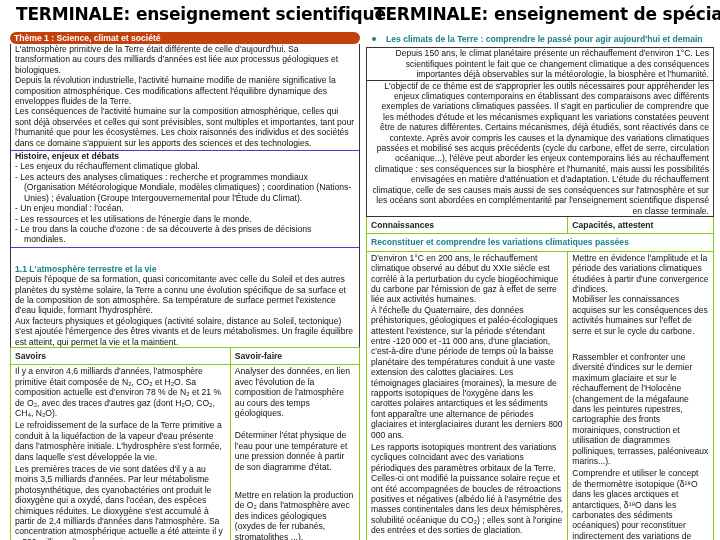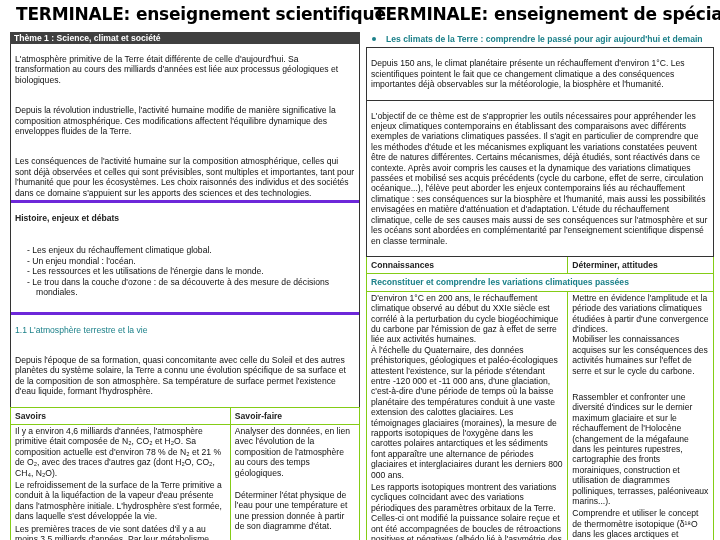--- a/index.html
+++ b/index.html
@@ -5,63 +5,65 @@
   html, body { margin:0; padding:0; background:#ffffff; }
   body { width:720px; height:540px; position:relative; overflow:hidden; font-family:"Liberation Sans", sans-serif; color:#111; }
   .slide-title { position:absolute; top:4px; font-family:"DejaVu Sans", sans-serif; font-weight:bold; font-size:17px; color:#000; white-space:nowrap; letter-spacing:-0.2px; }
   #title-left { left:16px; }
   #title-right { left:374px; }
 
   .doc { position:absolute; font-size:8.6px; line-height:10.4px; }
   #doc-left { left:10px; top:32px; width:350px; }
   #doc-right { left:366px; top:32px; width:348px; }
 
-  .theme-bar { background:#404040; color:#fff; font-weight:bold; padding:1px 4px; font-size:8.6px; height:10px; line-height:10px; }
+  .theme-bar { background:#c2410c; color:#fff; font-weight:bold; padding:1px 4px; font-size:8.6px; height:10px; line-height:10px;border-radius:6px; }
   .box { border:1px solid #333; border-top:none; }
-  .para { padding:10px 4px; }
-  .sep { border-top:3px solid #6d28d9; }
-  .teal-title { color:#1c8089; font-weight:normal; }
-  ul.dash { list-style:none; margin:12px; padding:0 4px; }
+  .para { padding:0 4px; }
+  .sep { border-top:1px solid #6d28d9; }
+  .teal-title { color:#1c8089; font-weight:bold;margin-top:16px; }
+  ul.dash { list-style:none; margin:0; padding:0 4px; }
   ul.dash li { padding-left:9px; text-indent:-9px; }
   ul.dash li::before { content:"- "; }
 
   table.grid { border-collapse:collapse; width:100%; font-size:8.6px; line-height:10.4px; }
   table.grid td { border:1px solid #84cc16; vertical-align:top; padding:1px 4px; }
   table.grid td.hdr { font-weight:bold; color:#222; padding:3px 4px;margin-top:38px; }
   .cell-p { margin:0 0 2px 0; }
 
   .bullet-title { color:#1c8089; font-weight:bold; padding:2px 2px 3px 2px; white-space:nowrap; }
   .bullet-title .dot { display:inline-block; width:4px; height:4px; border-radius:2px; background:#1c8089; margin:0 10px 1px 4px; vertical-align:middle; }
-  .rbox { border:1px solid #333; }
+  .rbox { border:1px solid #333;text-align:right; }
   .section-row { color:#1c8089; font-weight:bold; }
 </style>
 </head>
 <body>
 
 <div id="title-left" class="slide-title">TERMINALE: enseignement scientifique</div>
 <div id="title-right" class="slide-title">TERMINALE: enseignement de spécialité</div>
 
 <div id="doc-left" class="doc">
   <div class="theme-bar">Thème 1 : Science, climat et société</div>
   <div class="box">
     <div class="para">L'atmosphère primitive de la Terre était différente de celle d'aujourd'hui. Sa transformation au cours des milliards d'années est liée aux processus géologiques et biologiques.</div>
     <div class="para">Depuis la révolution industrielle, l'activité humaine modifie de manière significative la composition atmosphérique. Ces modifications affectent l'équilibre dynamique des enveloppes fluides de la Terre.</div>
     <div class="para" style="padding-bottom:2px">Les conséquences de l'activité humaine sur la composition atmosphérique, celles qui sont déjà observées et celles qui sont prévisibles, sont multiples et importantes, tant pour l'humanité que pour les écosystèmes. Les choix raisonnés des individus et des sociétés dans ce domaine s'appuient sur les apports des sciences et des technologies.</div>
     <div class="sep">
       <div class="para" style="font-weight:bold;color:#222">Histoire, enjeux et débats</div>
       <ul class="dash">
         <li>Les enjeux du réchauffement climatique global.</li>
+        <li>Les acteurs des analyses climatiques : recherche et programmes mondiaux (Organisation Météorologique Mondiale, modèles climatiques) ; coordination (Nations-Unies) ; évaluation (Groupe Intergouvernemental pour l'Étude du Climat).</li>
         <li>Un enjeu mondial : l'océan.</li>
         <li>Les ressources et les utilisations de l'énergie dans le monde.</li>
-        <li style="padding-bottom:2px">Le trou dans la couche d'ozone : de sa découverte à des mesure de décisions mondiales.</li>
+        <li style="padding-bottom:2px">Le trou dans la couche d'ozone : de sa découverte à des prises de décisions mondiales.</li>
       </ul>
     </div>
     <div class="sep">
       <div class="para teal-title">1.1 L'atmosphère terrestre et la vie</div>
       <div class="para">Depuis l'époque de sa formation, quasi concomitante avec celle du Soleil et des autres planètes du système solaire, la Terre a connu une évolution spécifique de sa surface et de la composition de son atmosphère. Sa température de surface permet l'existence d'eau liquide, formant l'hydrosphère.</div>
+      <div class="para">Aux facteurs physiques et géologiques (activité solaire, distance au Soleil, tectonique) s'est ajoutée l'émergence des êtres vivants et de leurs métabolismes. Un fragile équilibre est atteint, qui permet la vie et la maintient.</div>
     </div>
     <table class="grid" style="margin:0 -1px -1px -1px;width:calc(100% + 2px)">
       <tbody>
           <tr>
         <td class="hdr" style="width:63%">Savoirs</td>
         <td class="hdr">Savoir-faire</td>
       </tr>
       <tr>
         <td>
           <p class="cell-p">Il y a environ 4,6 milliards d'années, l'atmosphère primitive était composée de N₂, CO₂ et H₂O. Sa composition actuelle est d'environ 78 % de N₂ et 21 % de O₂, avec des traces d'autres gaz (dont H₂O, CO₂, CH₄, N₂O).</p>
@@ -89,21 +91,21 @@
   <div class="rbox">
     <div class="para">Depuis 150 ans, le climat planétaire présente un réchauffement d'environ 1°C. Les scientifiques pointent le fait que ce changement climatique a des conséquences importantes déjà observables sur la météorologie, la biosphère et l'humanité.</div>
   </div>
   <div class="rbox" style="border-top:none">
     <div class="para">L'objectif de ce thème est de s'approprier les outils nécessaires pour appréhender les enjeux climatiques contemporains en établissant des comparaisons avec différents exemples de variations climatiques passées. Il s'agit en particulier de comprendre que les méthodes d'étude et les mécanismes expliquant les variations constatées peuvent être de natures différentes. Certains mécanismes, déjà étudiés, sont réactivés dans ce contexte. Après avoir compris les causes et la dynamique des variations climatiques passées et mobilisé ses acquis précédents (cycle du carbone, effet de serre, circulation océanique...), l'élève peut aborder les enjeux contemporains liés au réchauffement climatique : ses conséquences sur la biosphère et l'humanité, mais aussi les possibilités envisagées en matière d'atténuation et d'adaptation. L'étude du réchauffement climatique, celle de ses causes mais aussi de ses conséquences sur l'atmosphère et sur les océans sont abordées en complémentarité par l'enseignement scientifique dispensé en classe terminale.</div>
   </div>
   <table class="grid" style="border-top:none">
     <tbody>
         <tr>
       <td class="hdr" style="width:58%;border-top:none">Connaissances</td>
-      <td class="hdr" style="border-top:none">Déterminer, attitudes</td>
+      <td class="hdr" style="border-top:none">Capacités, attestent</td>
     </tr>
     <tr>
       <td colspan="2" class="section-row" style="padding:3px 4px">Reconstituer et comprendre les variations climatiques passées</td>
     </tr>
     <tr>
       <td>
         <p class="cell-p" style="margin-bottom:0">D'environ 1°C en 200 ans, le réchauffement climatique observé au début du XXIe siècle est corrélé à la perturbation du cycle biogéochimique du carbone par l'émission de gaz à effet de serre liée aux activités humaines.</p>
         <p class="cell-p" style="margin-bottom:2px">À l'échelle du Quaternaire, des données préhistoriques, géologiques et paléo-écologiques attestent l'existence, sur la période s'étendant entre -120 000 et -11 000 ans, d'une glaciation, c'est-à-dire d'une période de temps où la baisse planétaire des températures conduit à une vaste extension des calottes glaciaires. Les témoignages glaciaires (moraines), la mesure de rapports isotopiques de l'oxygène dans les carottes polaires antarctiques et les sédiments font apparaître une alternance de périodes glaciaires et interglaciaires durant les derniers 800 000 ans.</p>
         <p class="cell-p">Les rapports isotopiques montrent des variations cycliques coïncidant avec des variations périodiques des paramètres orbitaux de la Terre. Celles-ci ont modifié la puissance solaire reçue et ont été accompagnées de boucles de rétroactions positives et négatives (albédo lié à l'asymétrie des masses continentales dans les deux hémisphères, solubilité océanique du CO₂) ; elles sont à l'origine des entrées et des sorties de glaciation.</p>
 

